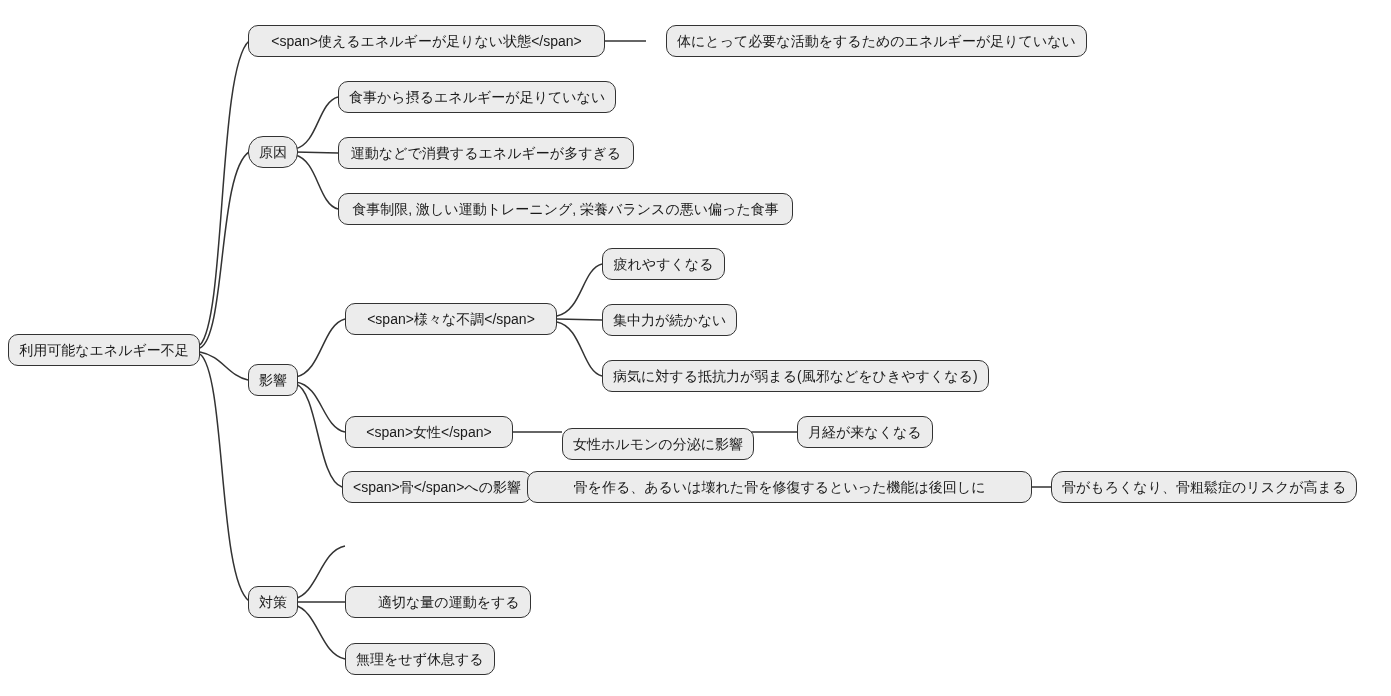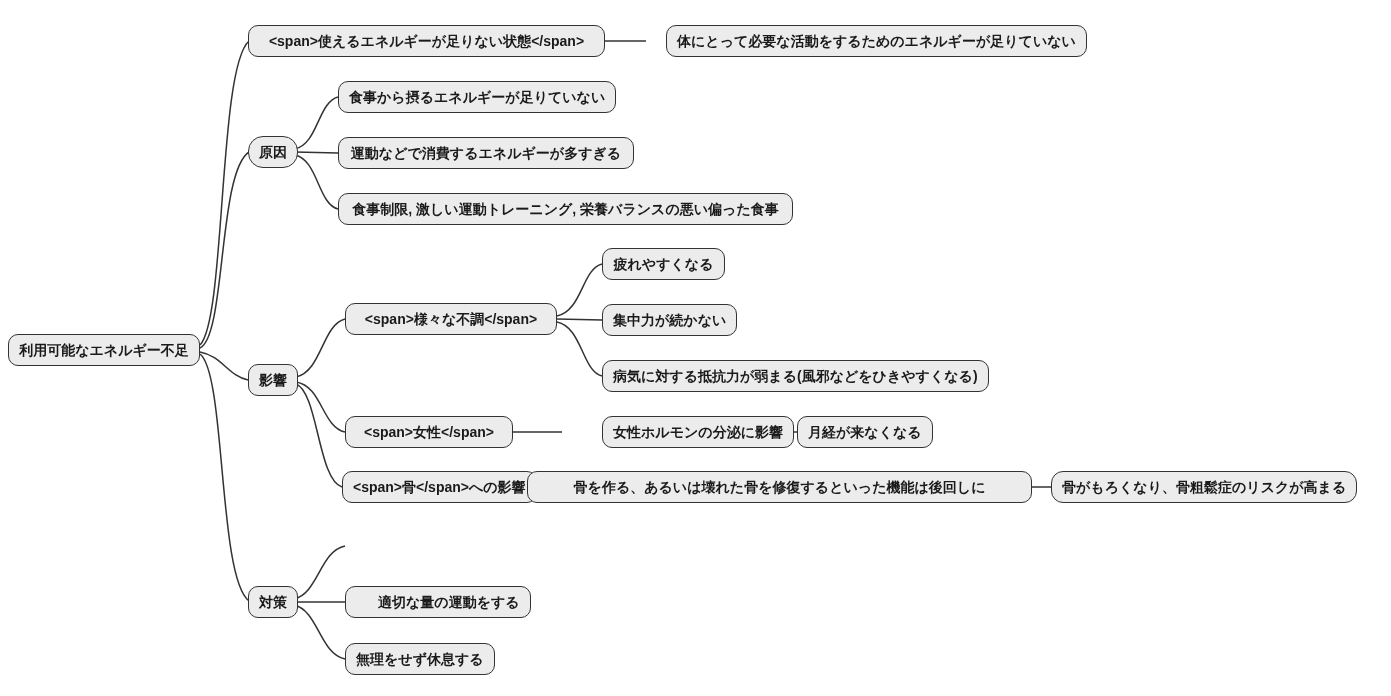--- a/index.html
+++ b/index.html
@@ -35,21 +35,20 @@
     align-items: center;
     justify-content: center;
     padding: 4px 10px;
     background: #ececec;
     border: 1.5px solid #333333;
     border-radius: 10px;
     color: #1a1a1a;
     font-size: 14px;
     line-height: 1;
     white-space: nowrap;
-    font-weight: bold;
   }
 </style>
 </head>
 <body>
 
 <div id="canvas">
 
   <svg id="edges" width="1391" height="696" viewBox="0 0 1391 696">
     <path d="M200,345 C226,318 218,68 249,41"></path>
     <path d="M200,348 C226,336 218,172 249,152"></path>
@@ -92,21 +91,21 @@
   <div class="node" style="left:338px; top:193px; min-width:455px;">食事制限, 激しい運動トレーニング, 栄養バランスの悪い偏った食事</div>
 
   <div class="node" style="left:248px; top:364px; min-width:48px;">影響</div>
 
   <div class="node" style="left:345px; top:303px; min-width:212px;">&lt;span&gt;様々な不調&lt;/span&gt;</div>
   <div class="node" style="left:602px; top:248px; min-width:123px;">疲れやすくなる</div>
   <div class="node" style="left:602px; top:304px; min-width:133px;">集中力が続かない</div>
   <div class="node" style="left:602px; top:360px; min-width:384px;">病気に対する抵抗力が弱まる(風邪などをひきやすくなる)</div>
 
   <div class="node" style="left:345px; top:416px; min-width:168px;">&lt;span&gt;女性&lt;/span&gt;</div>
-  <div class="node" style="left:562px; top:416px; min-width:188px;margin-left:40px;">女性ホルモンの分泌に影響</div>
+  <div class="node" style="left:562px; top:428px; min-width:188px;">女性ホルモンの分泌に影響</div>
   <div class="node" style="left:797px; top:416px; min-width:135px;">月経が来なくなる</div>
 
   <div class="node" style="left:342px; top:471px; min-width:155px;">&lt;span&gt;骨&lt;/span&gt;への影響</div>
   <div class="node" style="left:527px; top:471px; min-width:505px;">骨を作る、あるいは壊れた骨を修復するといった機能は後回しに</div>
   <div class="node" style="left:1051px; top:471px; min-width:295px;border-radius:12px;">骨がもろくなり、骨粗鬆症のリスクが高まる</div>
 
   <div class="node" style="left:248px; top:586px; min-width:46px;">対策</div>
   <div class="node" style="left:345px; top:586px; min-width:163px;padding-left:32px;">適切な量の運動をする</div>
   <div class="node" style="left:345px; top:643px; min-width:148px;">無理をせず休息する</div>
 

